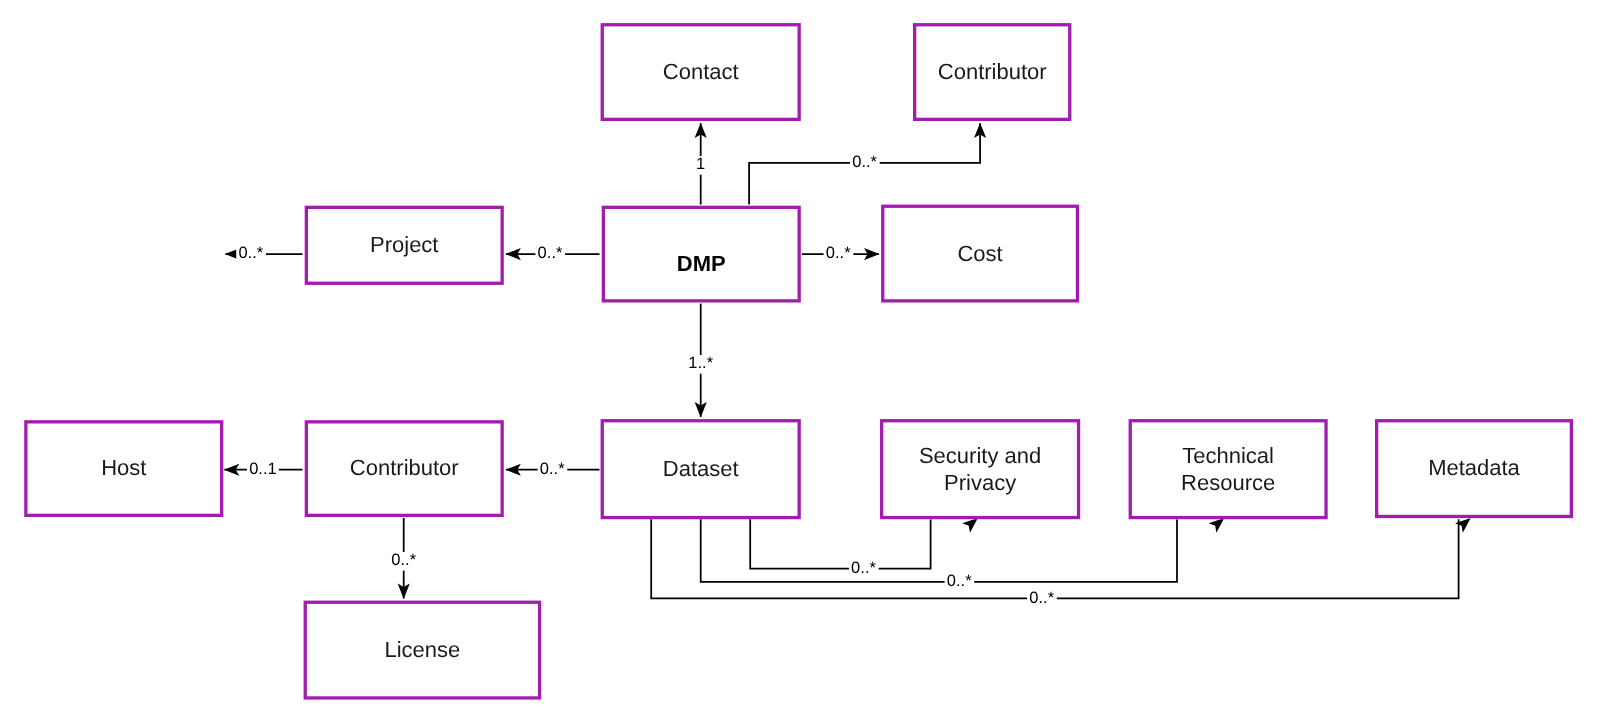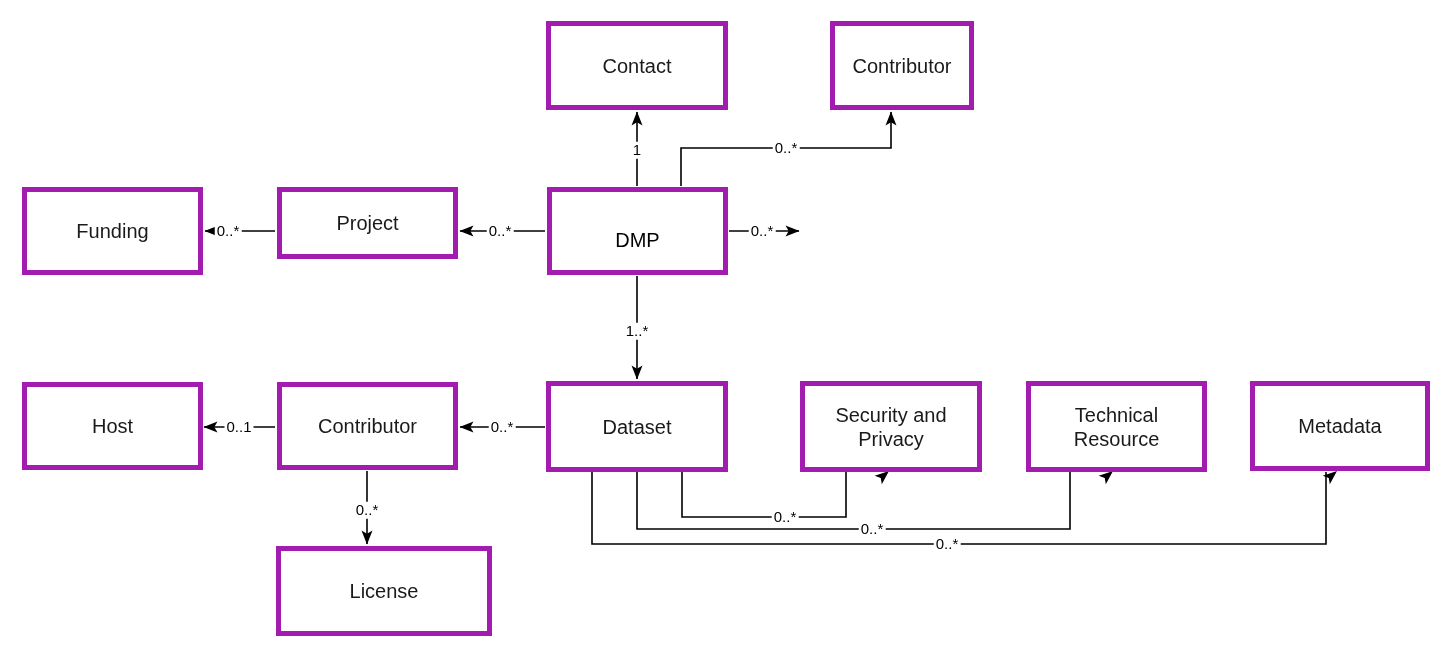--- a/index.html
+++ b/index.html
@@ -19,34 +19,34 @@
     position: absolute;
     left: 0;
     top: 0;
     width: 1453px;
     height: 655px;
   }
   .node {
     position: absolute;
     box-sizing: border-box;
     background: #ffffff;
-    border: 5px solid #a21caf;
+    border: 3px solid #a21caf;
     display: flex;
     align-items: center;
     justify-content: center;
     text-align: center;
     padding: 0 11px;
   }
   .node-label {
     font-size: 20px;
     line-height: 1.2;
     color: #1a1a1a;
   }
   .node-label.bold {
-    font-weight: normal;
+    font-weight: bold;
     color: #000000;
     margin-top: 18px;
   }
   .edge-label {
     position: absolute;
     transform: translate(-50%, -50%);
     background: #ffffff;
     color: #000000;
     font-size: 15px;
     line-height: 1.1;
@@ -91,28 +91,28 @@
     </g>
   </svg>
 
   <div class="node" style="left:546px;top:21px;width:182px;height:89px">
     <span class="node-label">Contact</span>
   </div>
   <div class="node" style="left:830px;top:21px;width:144px;height:89px">
     <span class="node-label">Contributor</span>
   </div>
 
-  <div class="node" style="left:22px;top:187px;width:181px;height:88px">
-    <span class="node-label">Funding</span>
-  </div>
   <div class="node" style="left:277px;top:187px;width:181px;height:72px">
     <span class="node-label">Project</span>
   </div>
   <div class="node" style="left:547px;top:187px;width:181px;height:88px">
     <span class="node-label bold">DMP</span>
+  </div>
+  <div class="node" style="left:801px;top:186px;width:180px;height:89px">
+    <span class="node-label">Cost</span>
   </div>
 
   <div class="node" style="left:22px;top:382px;width:181px;height:88px">
     <span class="node-label">Host</span>
   </div>
   <div class="node" style="left:277px;top:382px;width:181px;height:88px">
     <span class="node-label">Contributor</span>
   </div>
   <div class="node" style="left:546px;top:381px;width:182px;height:91px">
     <span class="node-label">Dataset</span>

